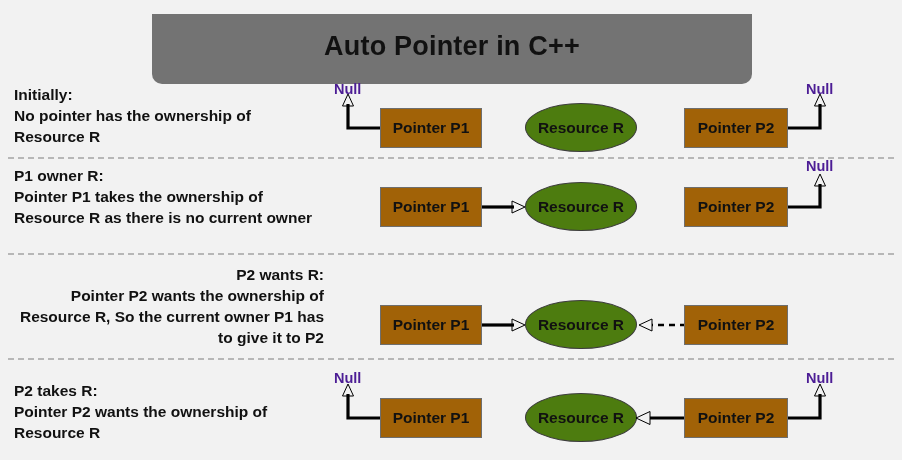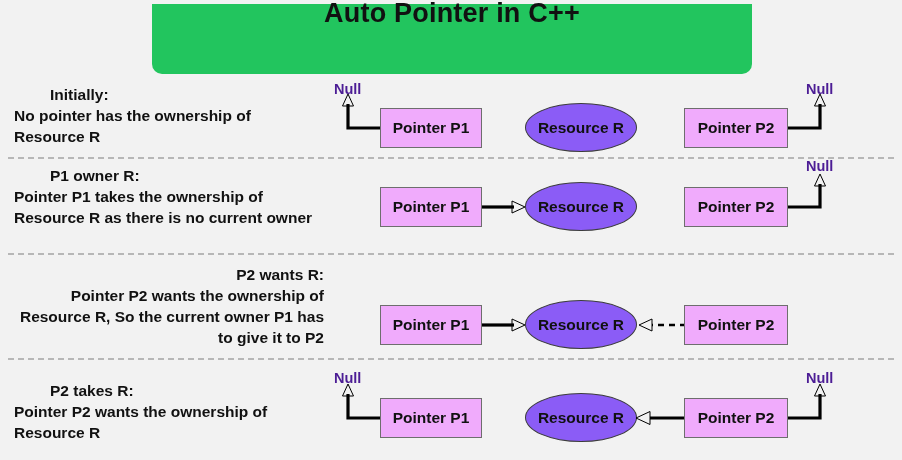--- a/index.html
+++ b/index.html
@@ -12,27 +12,28 @@
     background: #f2f2f2;
     font-family: "Liberation Sans", sans-serif;
     overflow: hidden;
     position: relative;
   }
 
   
   #title-card {
     position: absolute;
     left: 152px;
-    top: 4px;
+    top: 14px;
     width: 600px;
     height: 70px;
-    background: #22c55e;
+    background: #737373;
     border-bottom-left-radius: 10px;
     border-bottom-right-radius: 10px;
     display: flex;
+    align-items: center;
     justify-content: center;
   }
   #title-text {
     font-size: 27px;
     font-weight: 700;
     color: #111111;
     letter-spacing: 0.2px;
     margin-top: -6px;
   }
 
@@ -44,21 +45,21 @@
   }
   .row-text {
     position: absolute;
     left: 14px;
     width: 310px;
     color: #111111;
     font-size: 15.5px;
     font-weight: 600;
     line-height: 21px;
   }
-  .row-text .caption-head { display: block; margin-left: 36px; }
+  .row-text .caption-head { display: block; }
   .row-text .caption-body { display: block; }
 
   .stage {
     position: absolute;
     left: 330px;
     top: 0;
     width: 572px;
     height: 100%;
   }
 
@@ -67,33 +68,33 @@
     position: absolute;
     left: 8px;
     width: 886px;
     height: 0px;
     border-top: 2px dashed #b7b7b7;
   }
 
   
   .ptr-box {
     position: absolute;
-    background: #f0abfc;
+    background: #a16207;
     border: 1.6px solid #6e6e6e;
     display: flex;
     align-items: center;
     justify-content: center;
     box-sizing: border-box;
     font-size: 15.5px;
     font-weight: 600;
     color: #111111;
   }
   .res-ellipse {
     position: absolute;
-    background: #8b5cf6;
+    background: #4d7c0f;
     border: 1.6px solid #3d3d3d;
     border-radius: 50%;
     display: flex;
     align-items: center;
     justify-content: center;
     box-sizing: border-box;
     font-size: 15.5px;
     font-weight: 600;
     color: #111111;
   }

